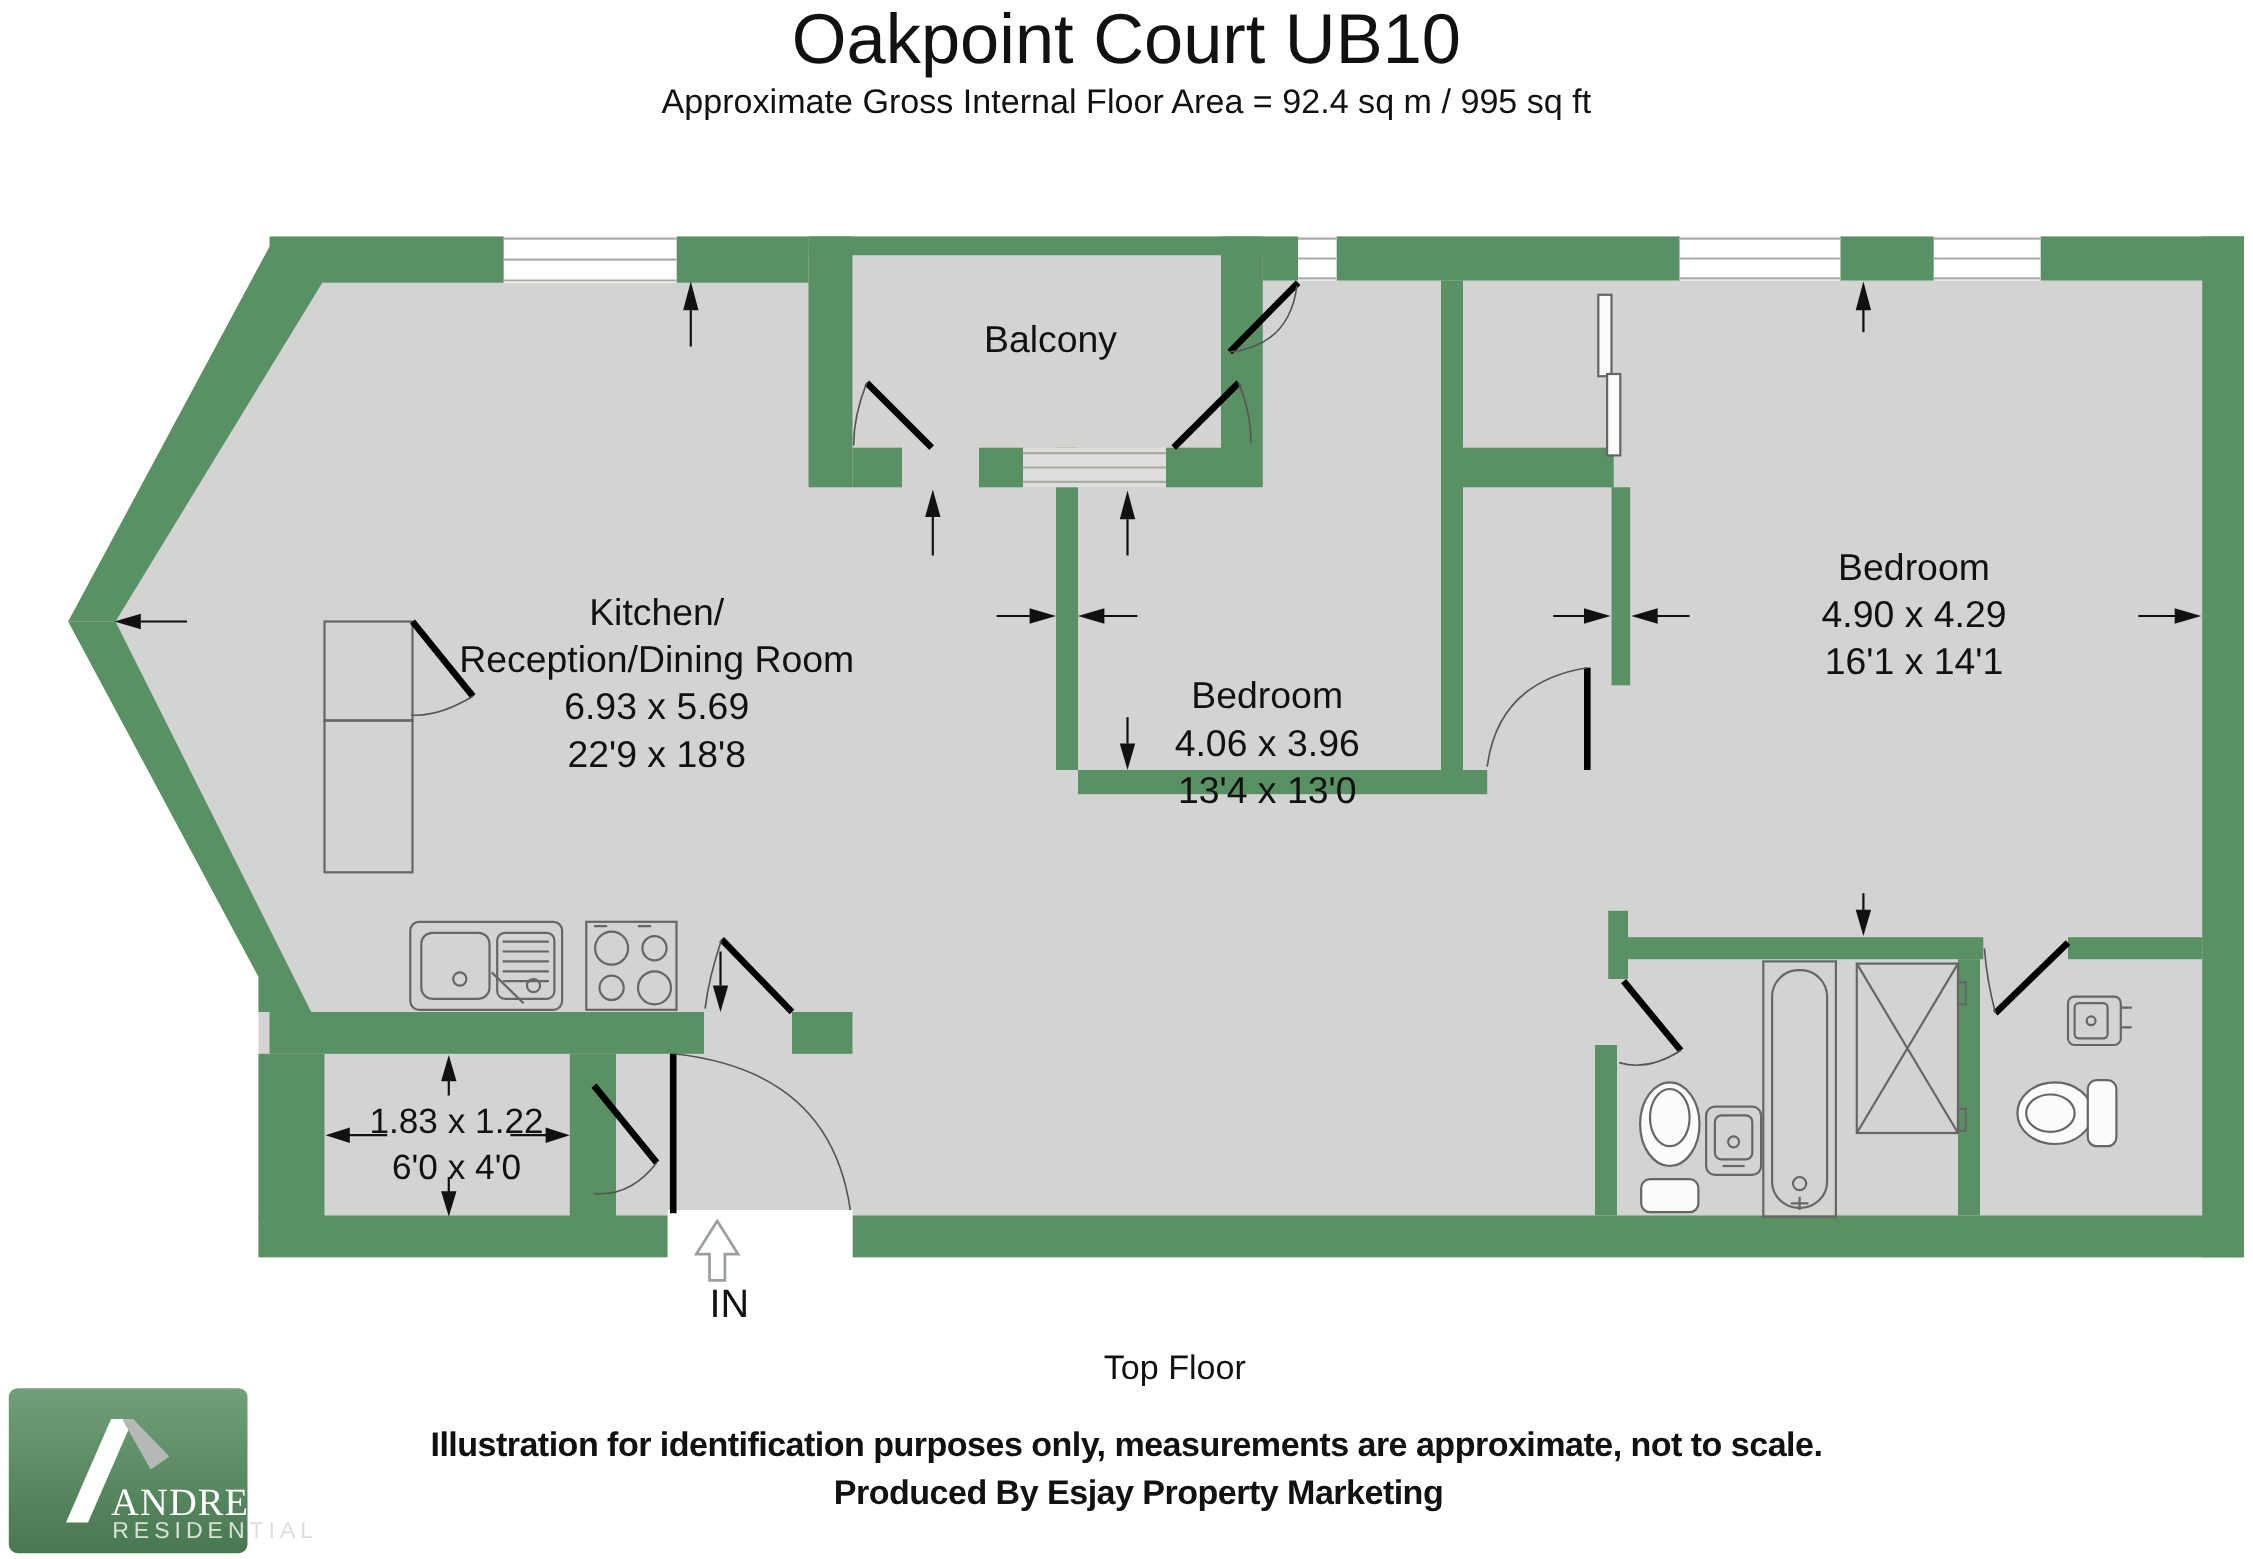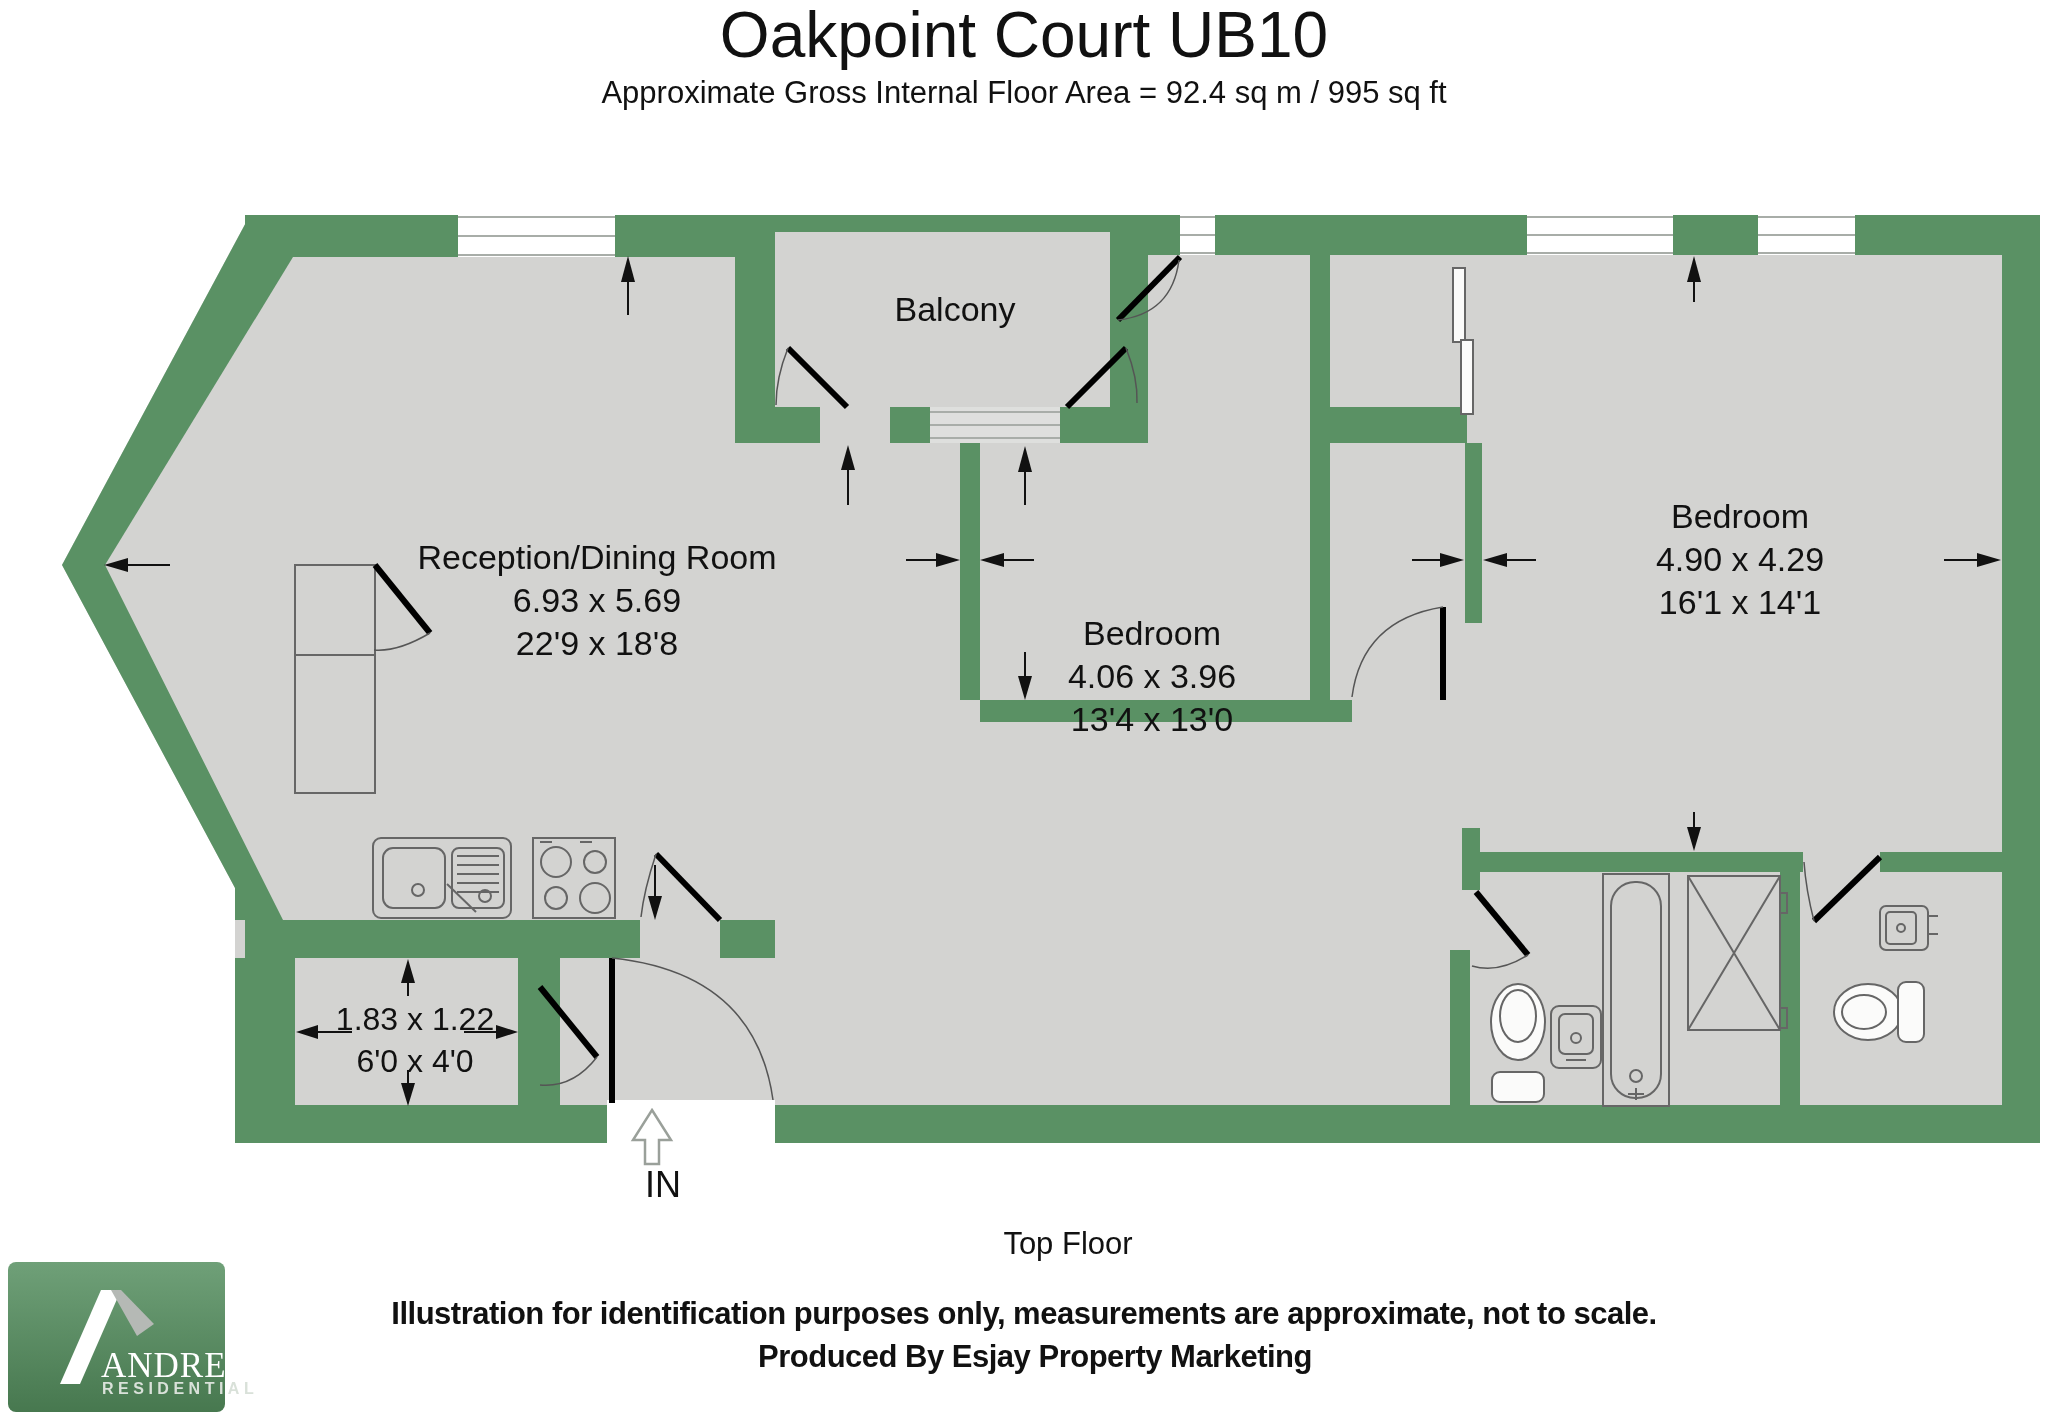--- a/index.html
+++ b/index.html
@@ -31,21 +31,21 @@
   .arc{stroke:#555;stroke-width:1.5;fill:none;}
   .fx{fill:none;stroke:#666;stroke-width:2;}
   .fxf{fill:#fbfbfa;stroke:#666;stroke-width:2;}
   .dim line{stroke:#111;stroke-width:2;}
   .dim polygon{fill:#111;stroke:none;}
   .inarrow{fill:#fff;stroke:#9aa09a;stroke-width:2.5;}
   
   .logo{left:8px;top:1262px;width:217px;height:150px;border-radius:8px;
         background:linear-gradient(180deg,var(--logo_green_top),var(--logo_green_bottom));}
   .logo .brand{position:absolute;left:93px;top:84px;color:#fff;font-size:35px;font-weight:400;letter-spacing:1px;font-family:Liberation Serif, serif;}
-  .logo .division{position:absolute;left:94px;top:118px;color:#d9e1d9;font-size:16px;font-weight:700;letter-spacing:4.5px;}
+  .logo .division{position:absolute;left:94px;top:118px;color:#d9e1d9;font-size:21px;font-weight:400;letter-spacing:4.5px;}
 </style>
 </head>
 <body>
 
 <div class="abs ctr title">Oakpoint Court UB10</div>
 <div class="abs ctr subtitle">Approximate Gross Internal Floor Area = 92.4 sq m / 995 sq ft</div>
 
 <svg id="plan" width="2048" height="1417" viewBox="0 0 2048 1417">
 
   <g>
@@ -293,20 +293,21 @@
   <g>
     <polygon class="inarrow" points="652,1110 671,1140 659,1140 659,1164 645,1164 645,1140 633,1140"></polygon>
   </g>
 </svg>
 
 <div class="room-label" style="left:955px;top:288px;">
   <div>Balcony</div>
 </div>
 
 <div class="room-label" style="left:597px;top:536px;">
+  <div>Kitchen/</div>
   <div>Reception/Dining Room</div>
   <div>6.93 x 5.69</div>
   <div>22'9 x 18'8</div>
 </div>
 
 <div class="room-label" style="left:1152px;top:612px;">
   <div>Bedroom</div>
   <div>4.06 x 3.96</div>
   <div>13'4 x 13'0</div>
 </div>

